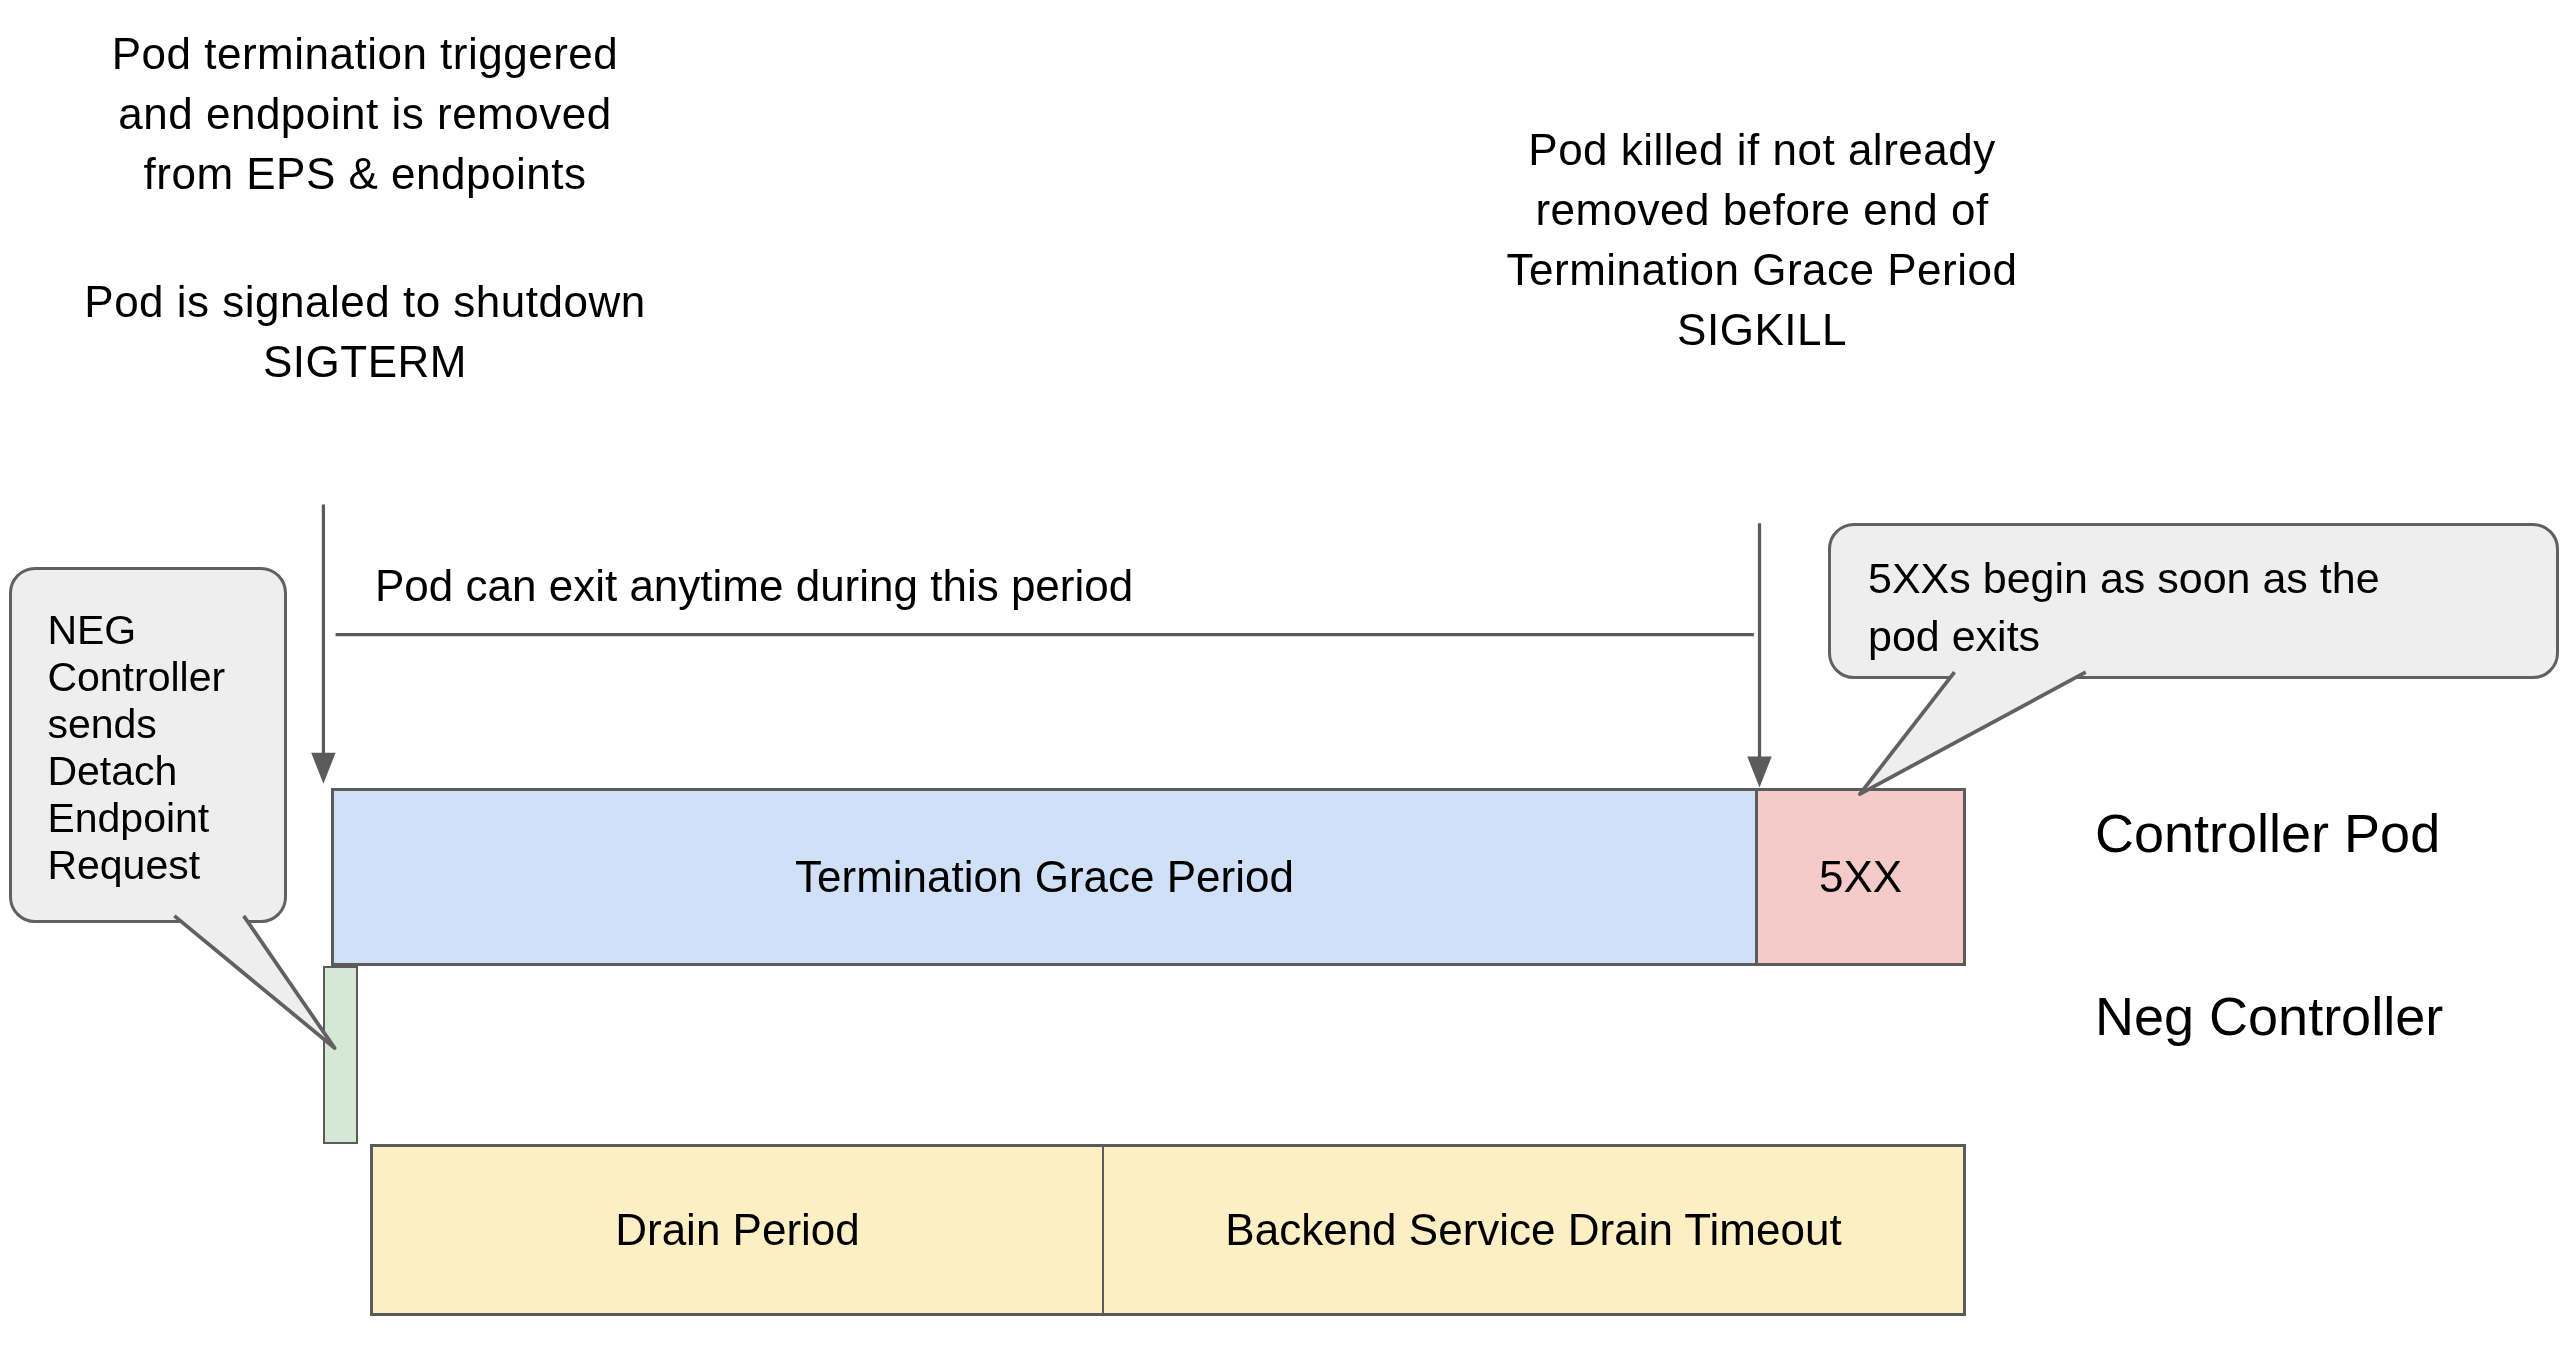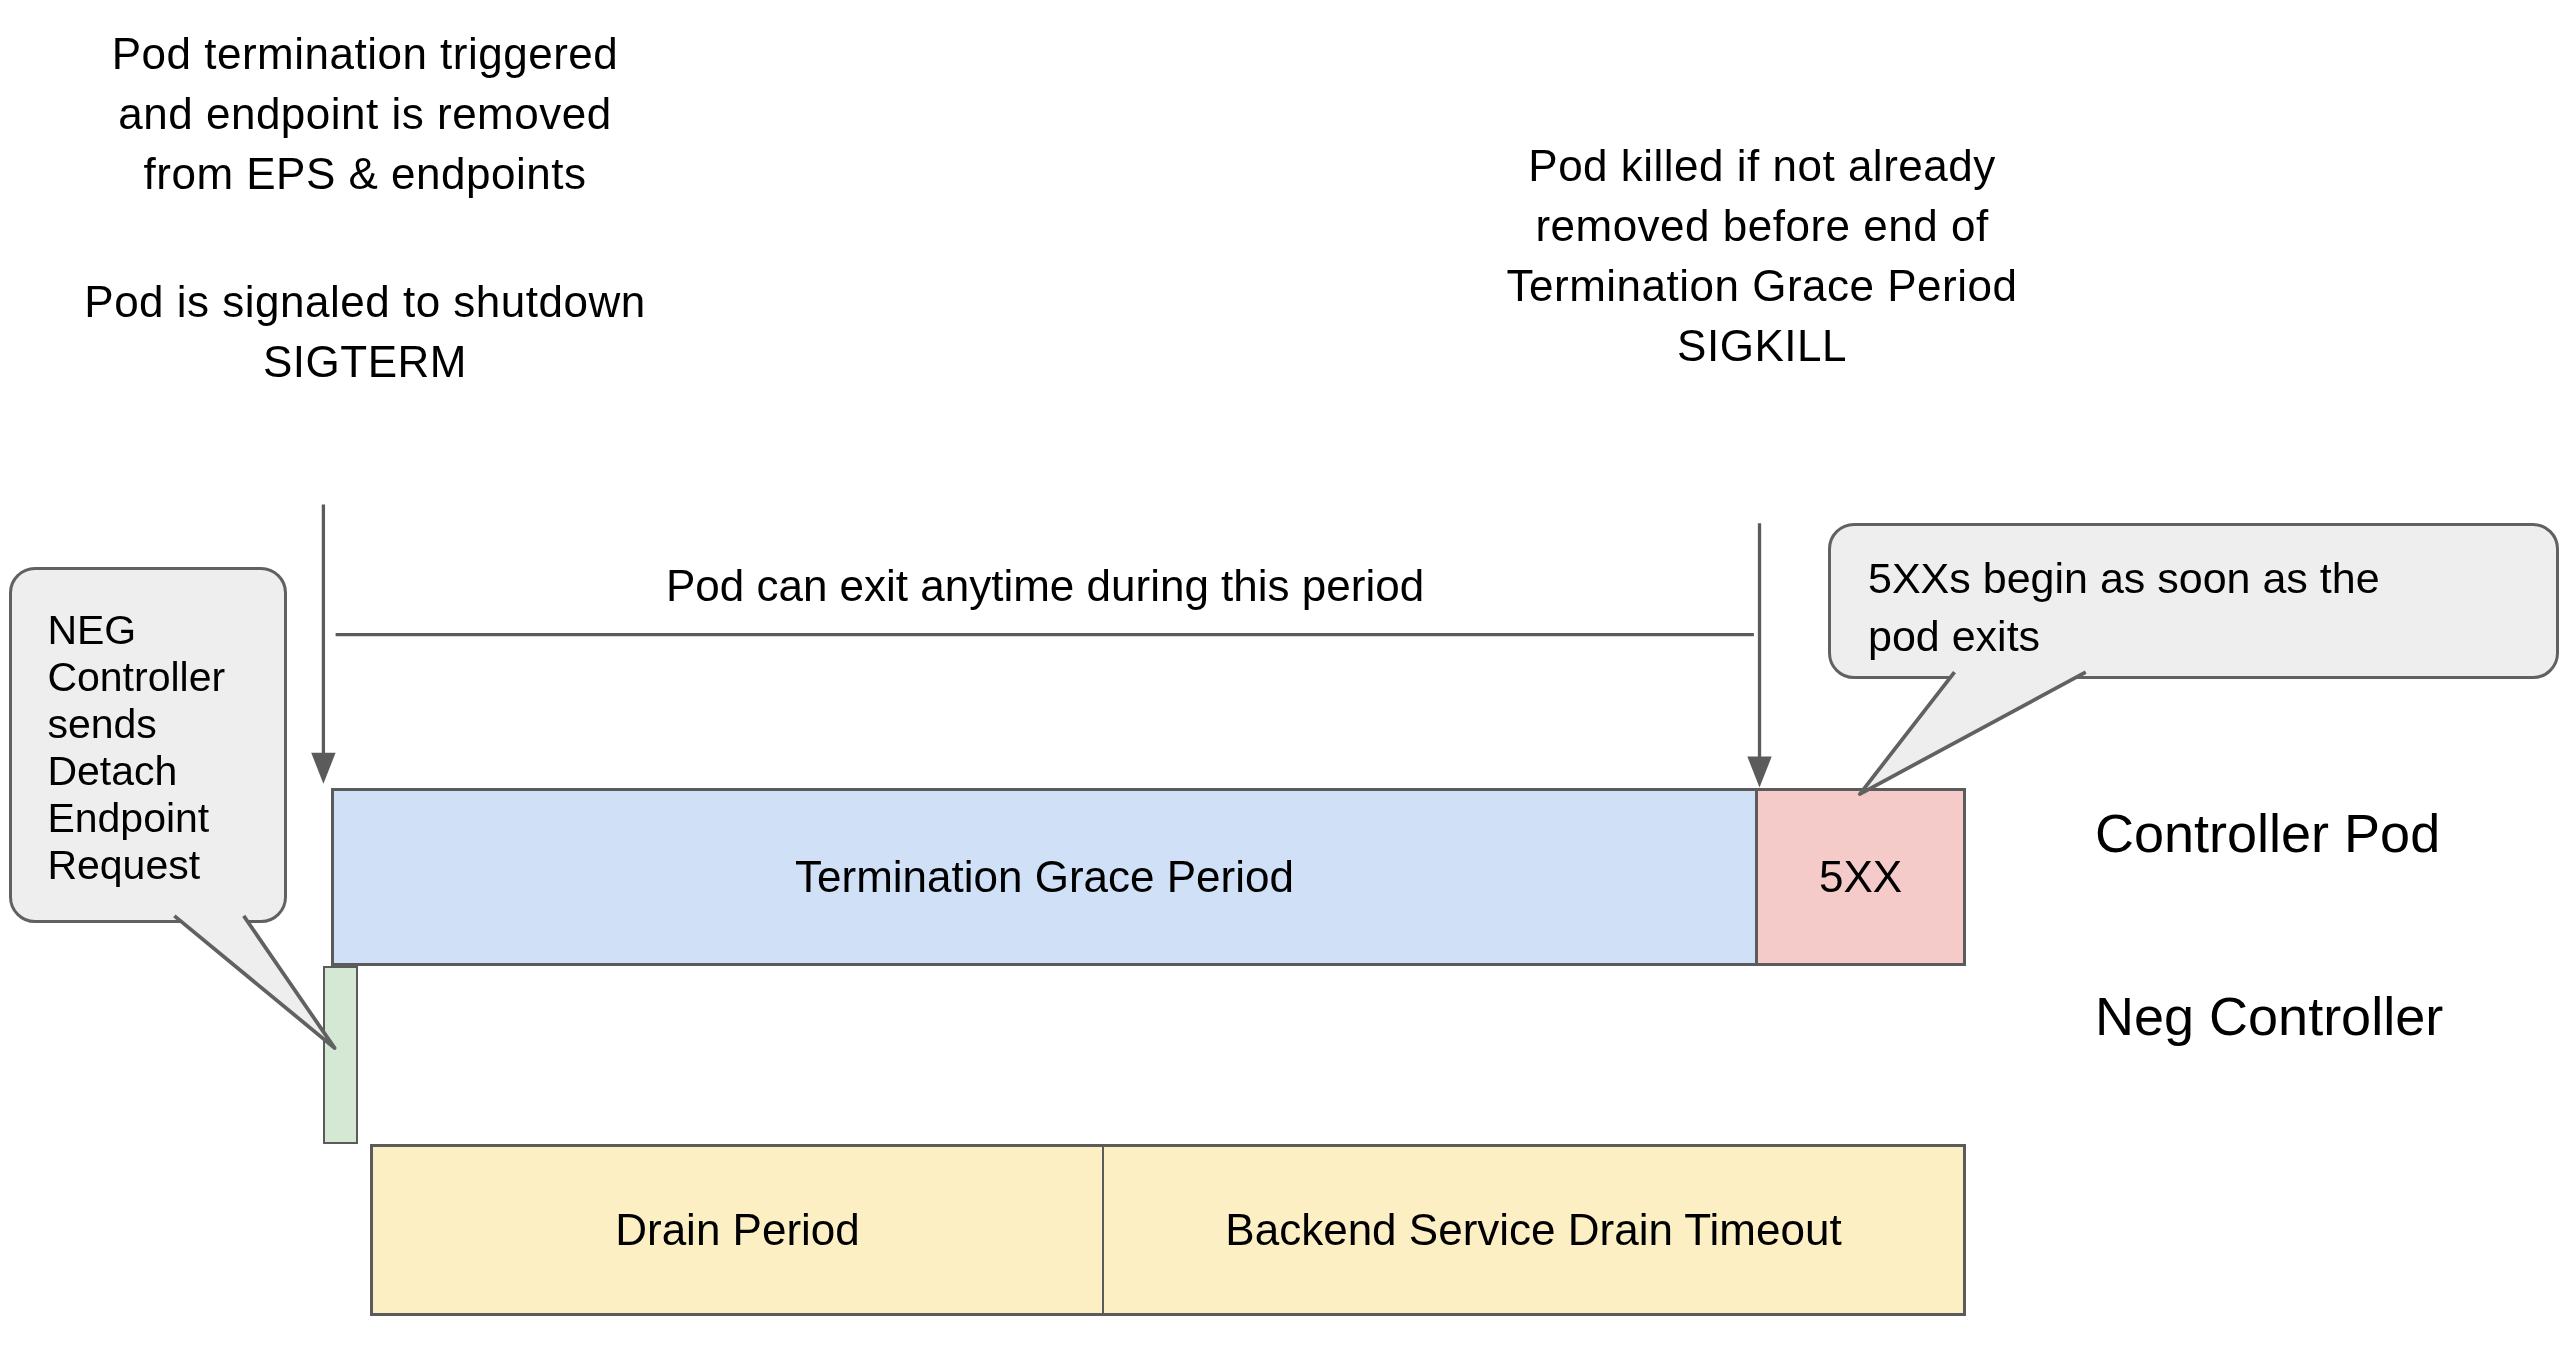--- a/index.html
+++ b/index.html
@@ -6,22 +6,22 @@
     --blue_fill:#cfe0f7; --pink_fill:#f5cbca; --green_fill:#d5e8d4;
     --yellow_fill:#fcefc3; --callout_fill:#eeeeee; --stroke:#5b5b5b; --text:#000000;
   }
   *{box-sizing:border-box;margin:0;padding:0}
   body{background:#ffffff;font-family:"Liberation Sans",sans-serif;color:var(--text)}
   .canvas{position:relative;width:2576px;height:1350px;background:#ffffff;overflow:hidden}
   .prewrap{white-space:pre-line}
   .note{position:absolute;text-align:center;font-size:44px;line-height:60px;letter-spacing:0.5px}
   .note-left{left:37px;top:24.4px;width:656px}
   .note-left .para2{margin-top:68px}
-  .note-right{left:1434px;top:136px;width:656px}
-  .exit-note{position:absolute;left:375px;top:556px;width:1340px;text-align:center;font-size:44px;line-height:60px}
+  .note-right{left:1434px;top:120px;width:656px}
+  .exit-note{position:absolute;left:375px;top:556px;width:1340px;font-size:44px;line-height:60px}
   .bar{position:absolute;display:flex;border:3.7px solid var(--stroke)}
   .row1{left:331px;top:788px;width:1635px;height:178px}
   .seg{display:flex;align-items:center;justify-content:center;font-size:44px}
   .seg-blue{flex:1;background:var(--blue_fill)}
   .seg-pink{width:208px;background:var(--pink_fill);border-left:3.7px solid var(--stroke)}
   .green-bar{position:absolute;left:323px;top:966px;width:35px;height:178px;
              background:var(--green_fill);border:2.8px solid var(--stroke)}
   .row3{left:370px;top:1144px;width:1596px;height:172px}
   .seg-drain{flex:1;background:var(--yellow_fill)}
   .seg-backend{width:861px;background:var(--yellow_fill);border-left:2.8px solid var(--stroke)}

